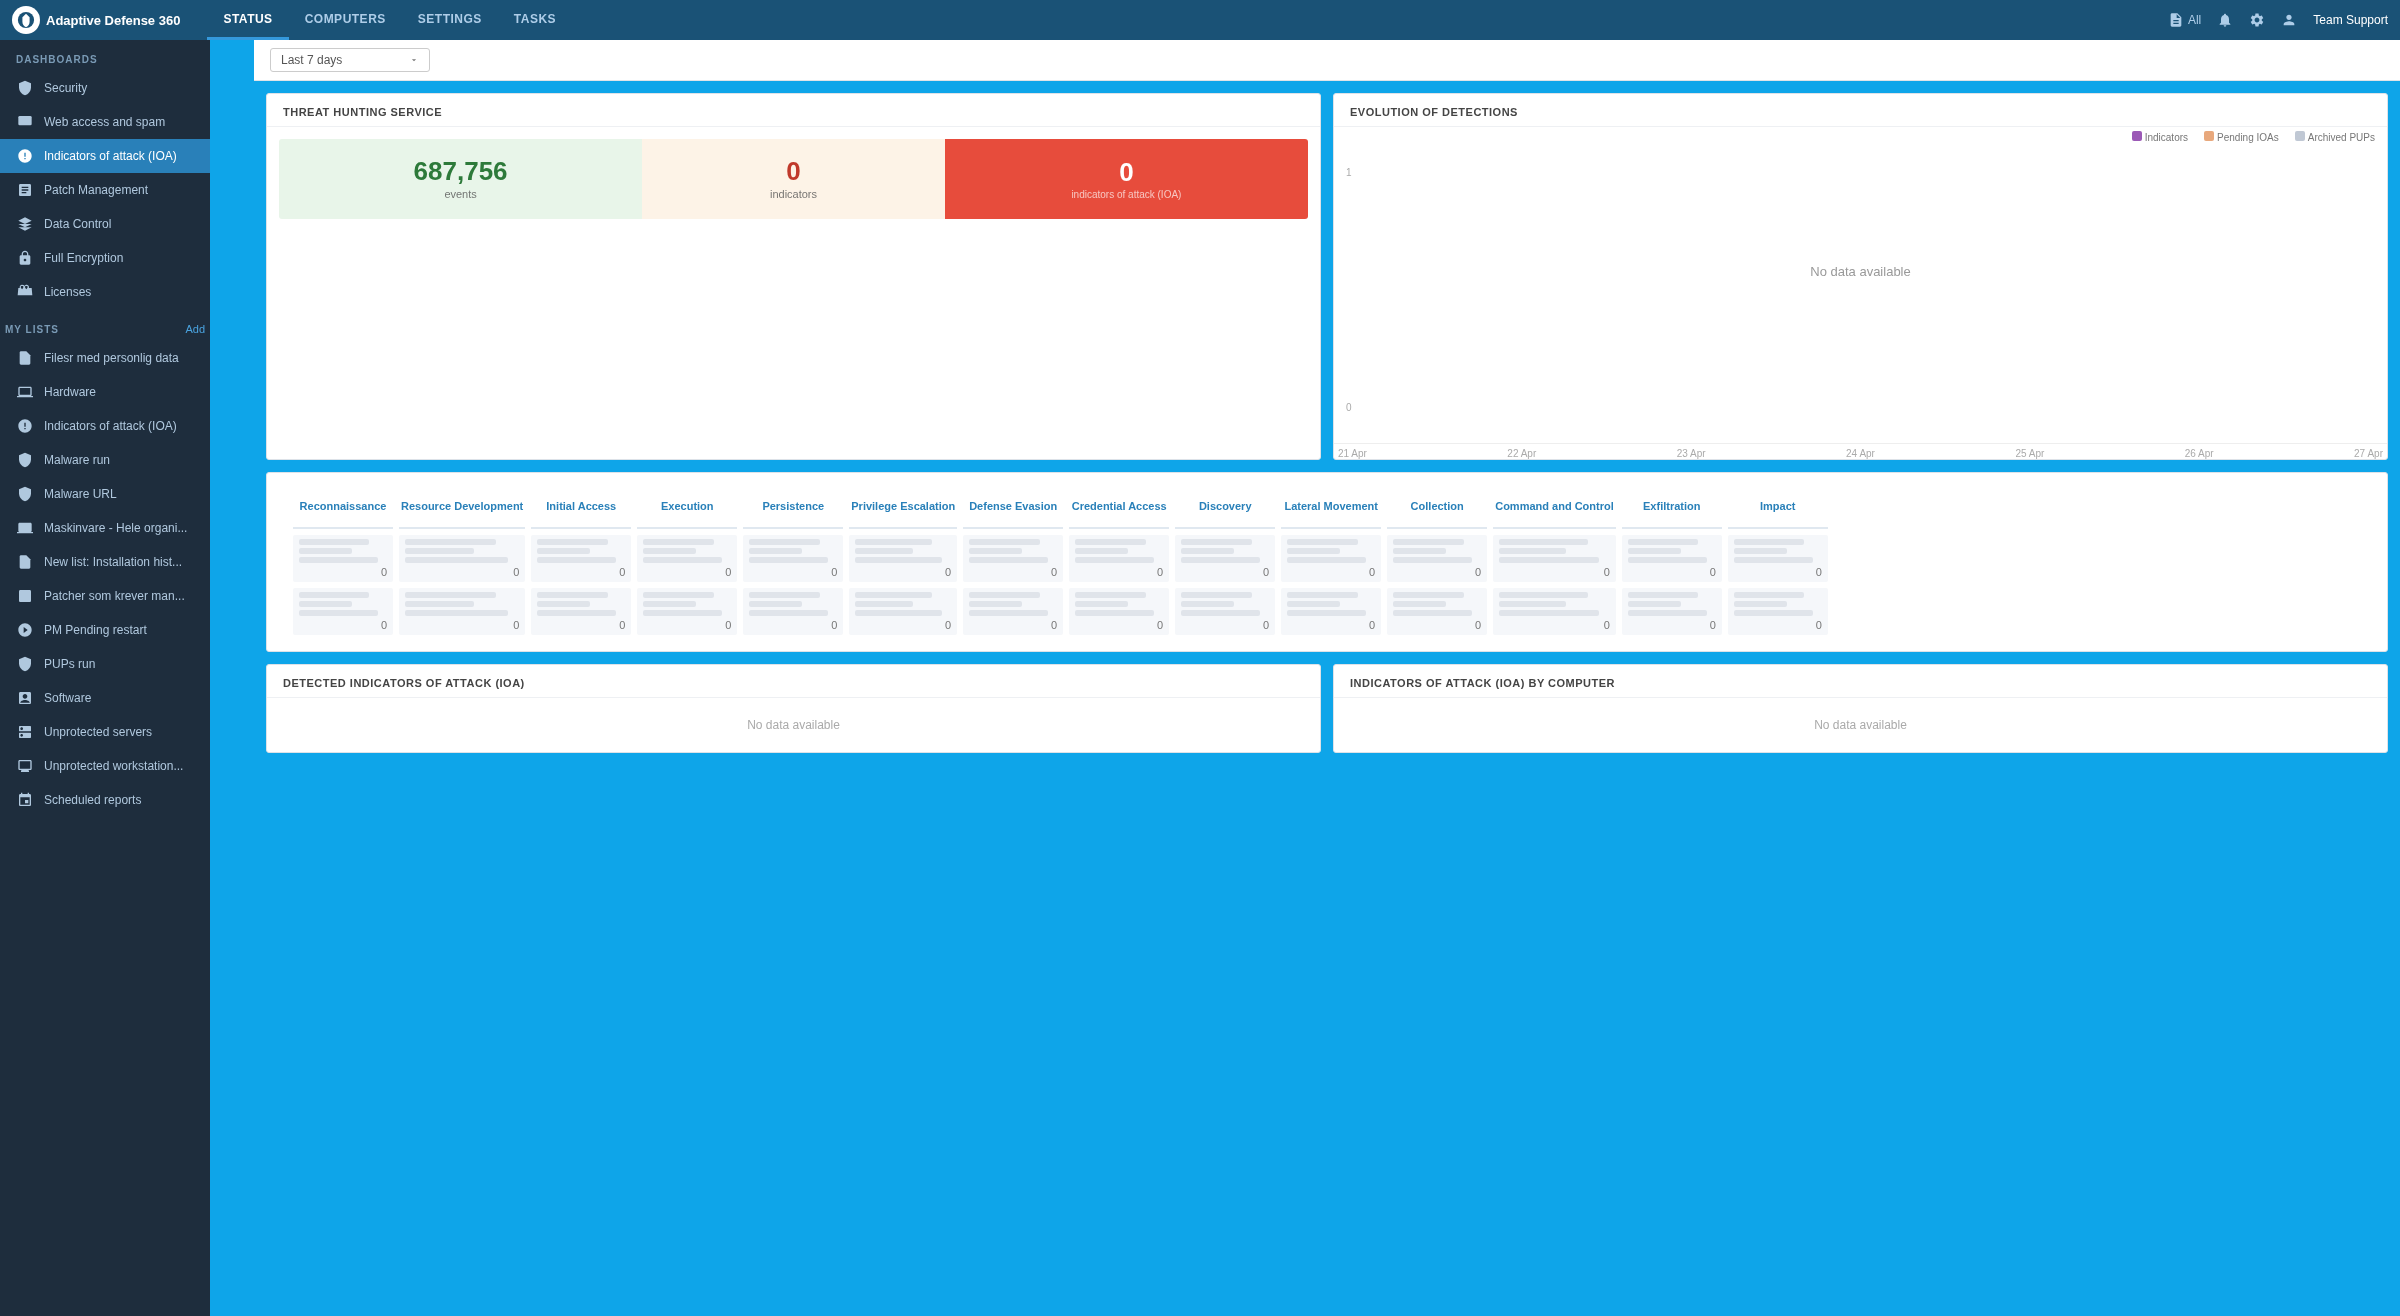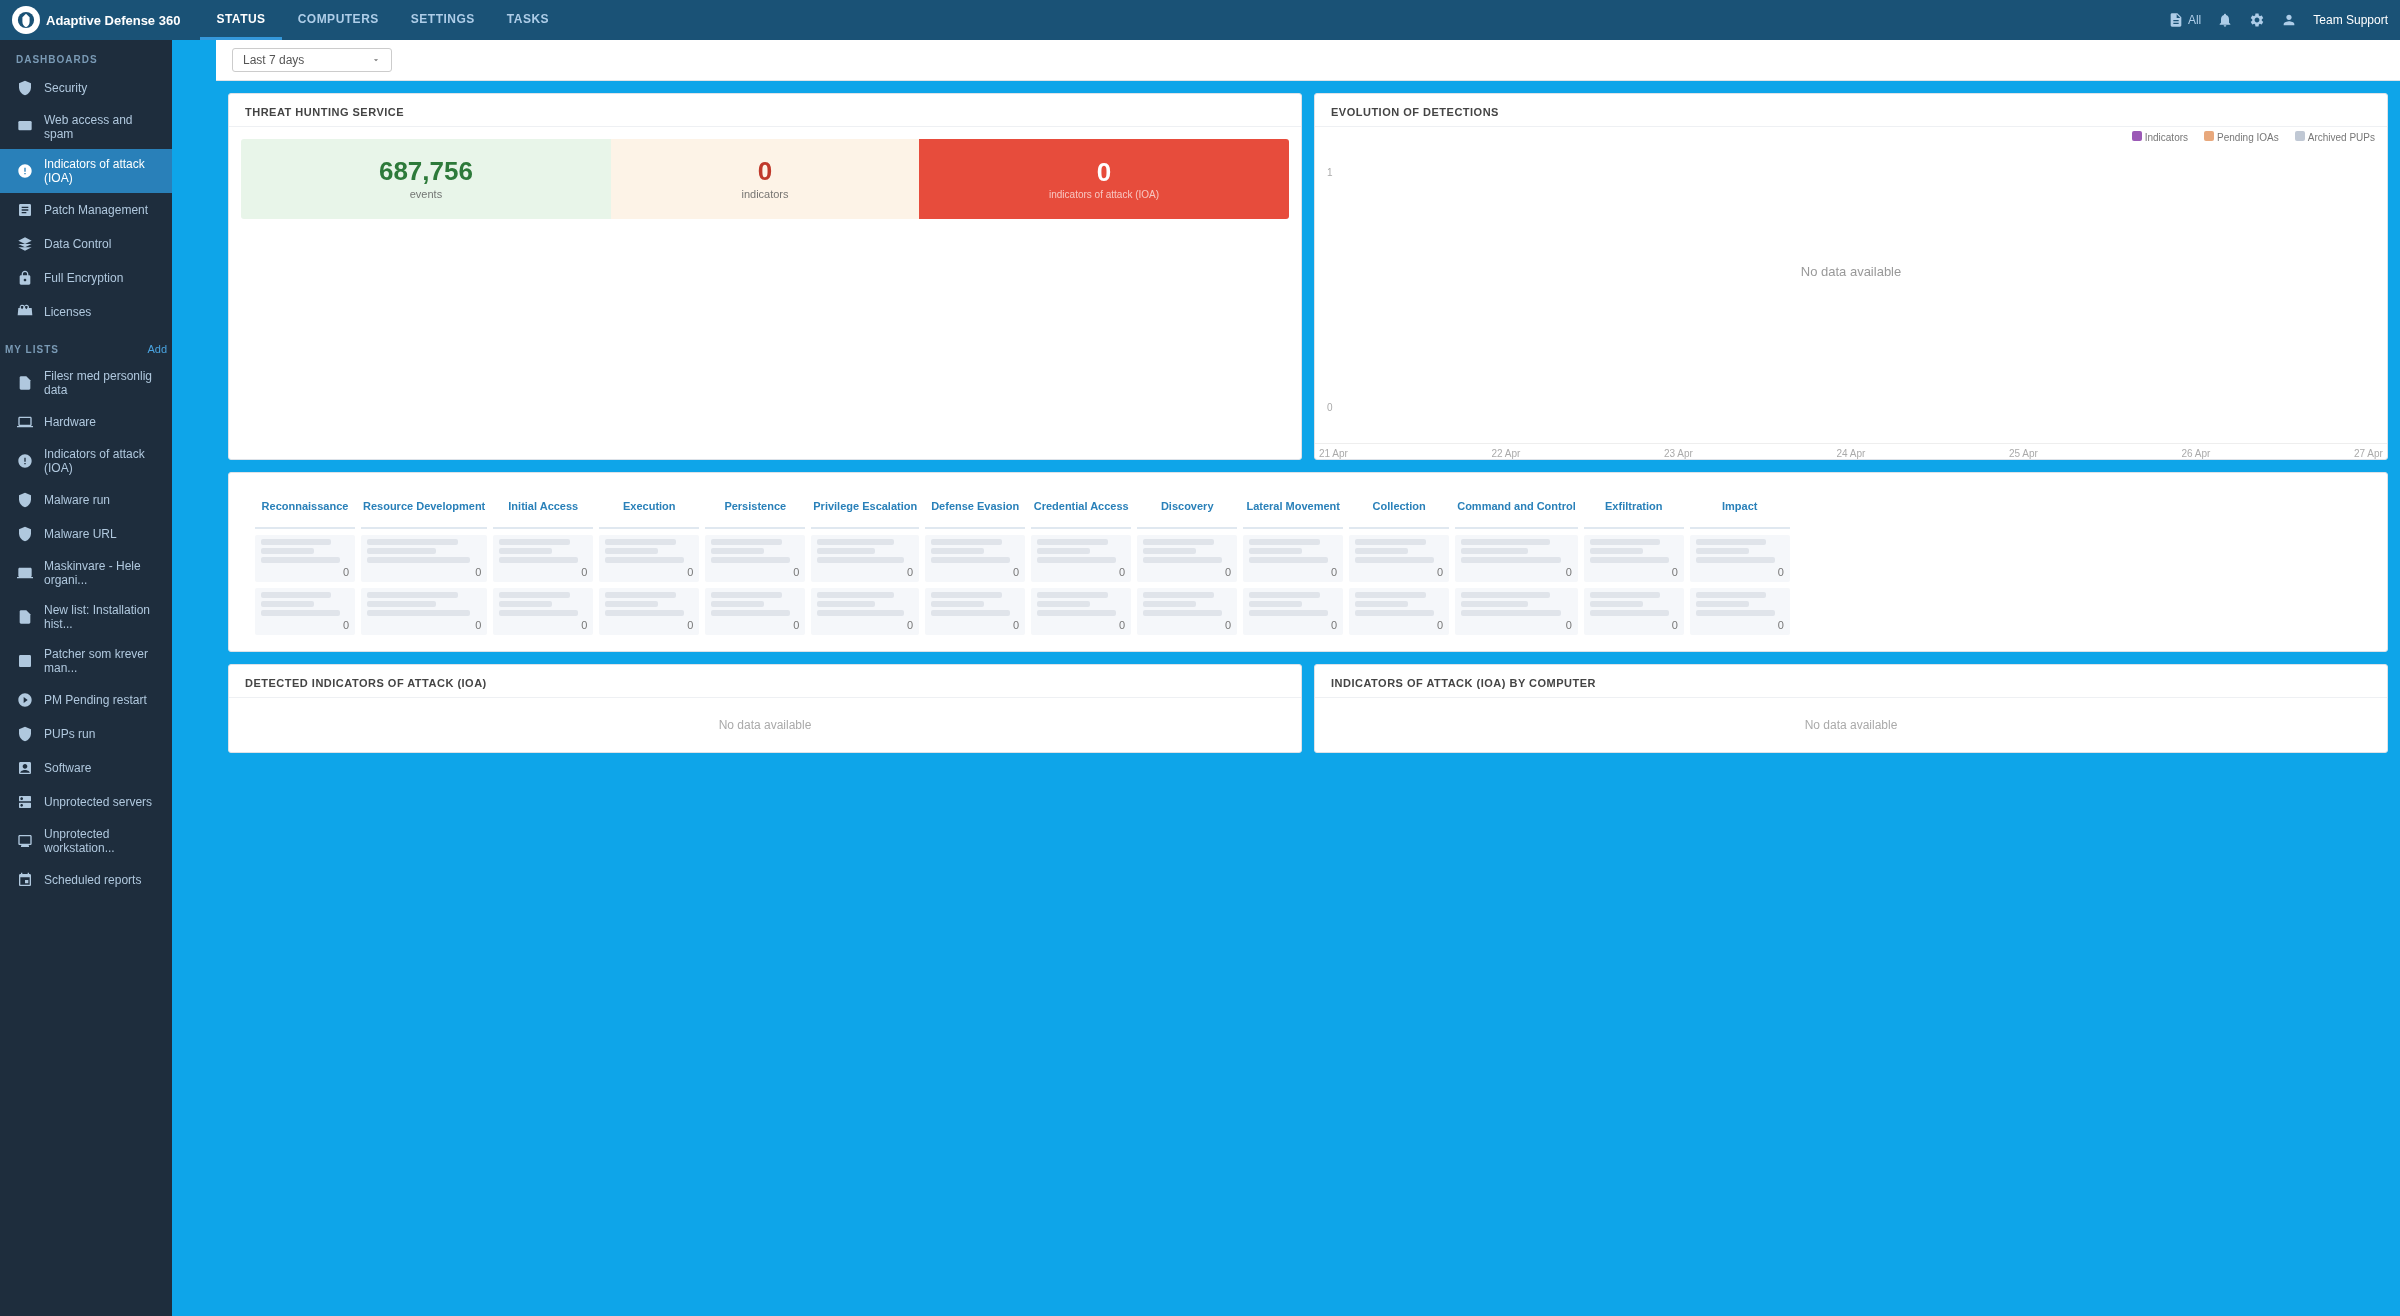--- a/index.html
+++ b/index.html
@@ -1,35 +1,35 @@
 <!DOCTYPE html>
 <html><head>
   <meta charset="utf-8">
   <style>
     * { box-sizing: border-box; margin: 0; padding: 0; }
     body { font-family: -apple-system, BlinkMacSystemFont, 'Segoe UI', Arial, sans-serif; font-size: 13px; background: #f0f2f5; color: #333; height: 100vh; overflow: hidden; }
 
     
     .top-nav {
-      display: flex; align-items: center; background: #1a5276; height: 40px; padding: 0 12px; gap: 0;
+      display: flex; align-items: center; background: #1a5276; height: 40px; padding: 0 12px; gap: 7px;
     }
     .top-nav .brand { color: white; font-size: 13px; font-weight: 600; margin-right: 20px; display: flex; align-items: center; gap: 6px; }
     .top-nav .brand-logo { width: 28px; height: 28px; background: white; border-radius: 50%; display: flex; align-items: center; justify-content: center; }
     .top-nav .brand-logo svg { width: 18px; height: 18px; }
     .nav-tab { color: #aecde8; font-size: 12px; font-weight: 600; padding: 0 16px; height: 40px; display: flex; align-items: center; cursor: pointer; letter-spacing: 0.5px; border-bottom: 3px solid transparent; }
     .nav-tab.active { color: white; border-bottom: 3px solid #3498db; }
     .nav-right { margin-left: auto; display: flex; align-items: center; gap: 16px; color: white; }
     .nav-right .icon-btn { color: #aecde8; cursor: pointer; display: flex; align-items: center; gap: 4px; font-size: 12px; }
     .nav-right .team-support { color: white; font-size: 12px; font-weight: 500; }
 
     
     .layout { display: flex; height: calc(100vh - 40px); }
 
     
-    .sidebar { width: 172px; background: #1e2d3d; flex-shrink: 0; overflow-y: auto; }
+    .sidebar { width: 210px; background: #1e2d3d; flex-shrink: 0; overflow-y: auto; }
     .sidebar::-webkit-scrollbar { width: 4px; }
     .sidebar::-webkit-scrollbar-thumb { background: #3a5068; }
     .sidebar-section-label { color: #7a9ab5; font-size: 10px; font-weight: 700; letter-spacing: 1px; padding: 14px 16px 6px; }
     .sidebar-item { display: flex; align-items: center; gap: 10px; padding: 8px 16px; color: #b0c8de; cursor: pointer; font-size: 12px; }
     .sidebar-item.active { background: #2980b9; color: white; }
     .sidebar-item .s-icon { width: 18px; height: 18px; display: flex; align-items: center; justify-content: center; flex-shrink: 0; }
     .sidebar-lists-header { display: flex; align-items: center; justify-content: space-between; padding: 14px 5px 6px; }
     .sidebar-lists-label { color: #7a9ab5; font-size: 10px; font-weight: 700; letter-spacing: 1px; }
     .sidebar-add-btn { color: #4aa3df; font-size: 11px; cursor: pointer; }
 

